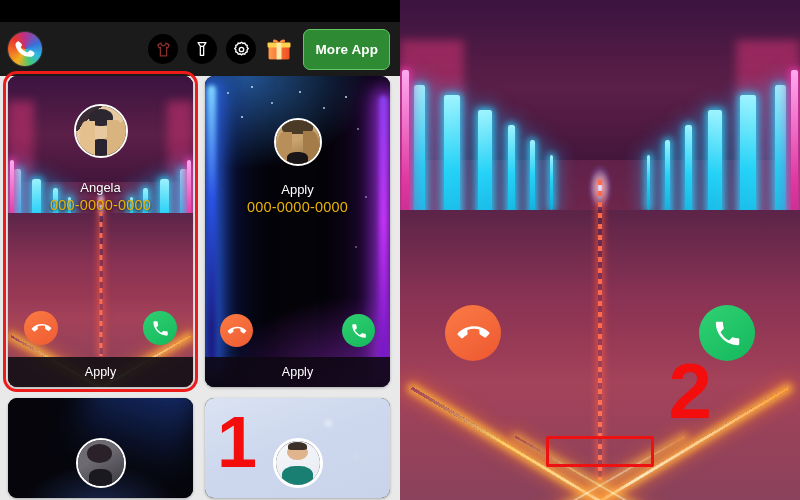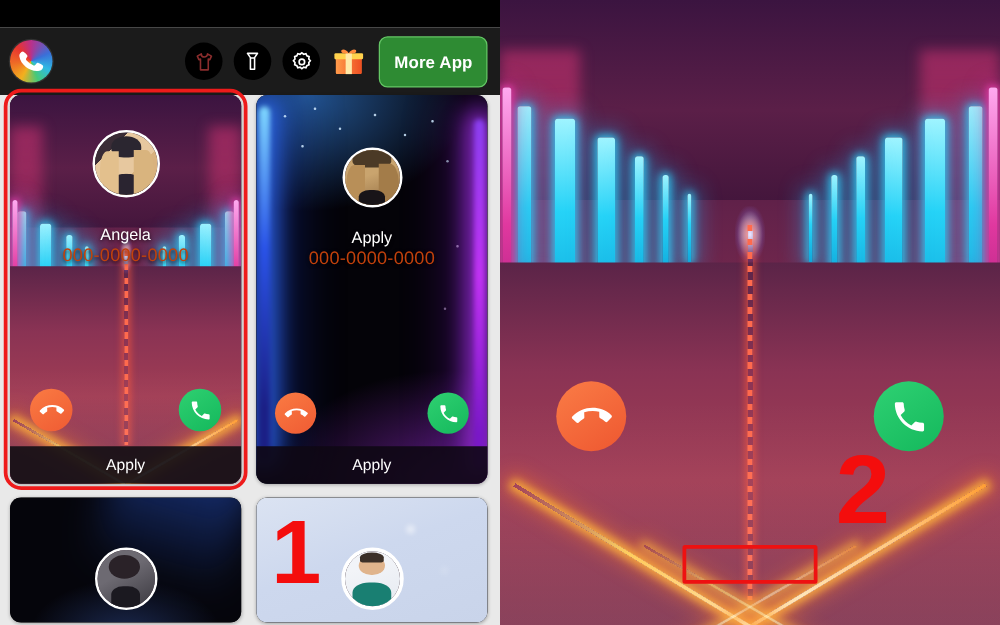--- a/index.html
+++ b/index.html
@@ -96,21 +96,21 @@
   .avatar {
     position:absolute; left:50%; transform:translateX(-50%);
     border-radius:50%; border:2.5px solid #fff; overflow:hidden; background:#3a2a38;
   }
   .avatar .face { position:absolute; inset:0; }
   .caller-name {
     position:absolute; left:0; right:0; text-align:center; color:#fff;
     font-size:13px; text-shadow:0 1px 3px rgba(0,0,0,.8);
   }
   .caller-number {
-    position:absolute; left:0; right:0; text-align:center; color:#c2410c;
+    position:absolute; left:0; right:0; text-align:center; color:#eab308;
     font-size:14.5px; text-shadow:0 1px 3px rgba(0,0,0,.8); letter-spacing:.2px;
   }
   .call-btn {
     position:absolute; border-radius:50%;
     display:flex; align-items:center; justify-content:center;
   }
   .call-btn.decline { background:linear-gradient(145deg,#fa7b43,#ef5b33); }
   .call-btn.accept  { background:linear-gradient(145deg,#2fd071,#14b85c); }
   .apply-bar {
     position:absolute; left:0; right:0; bottom:0; height:30px;

